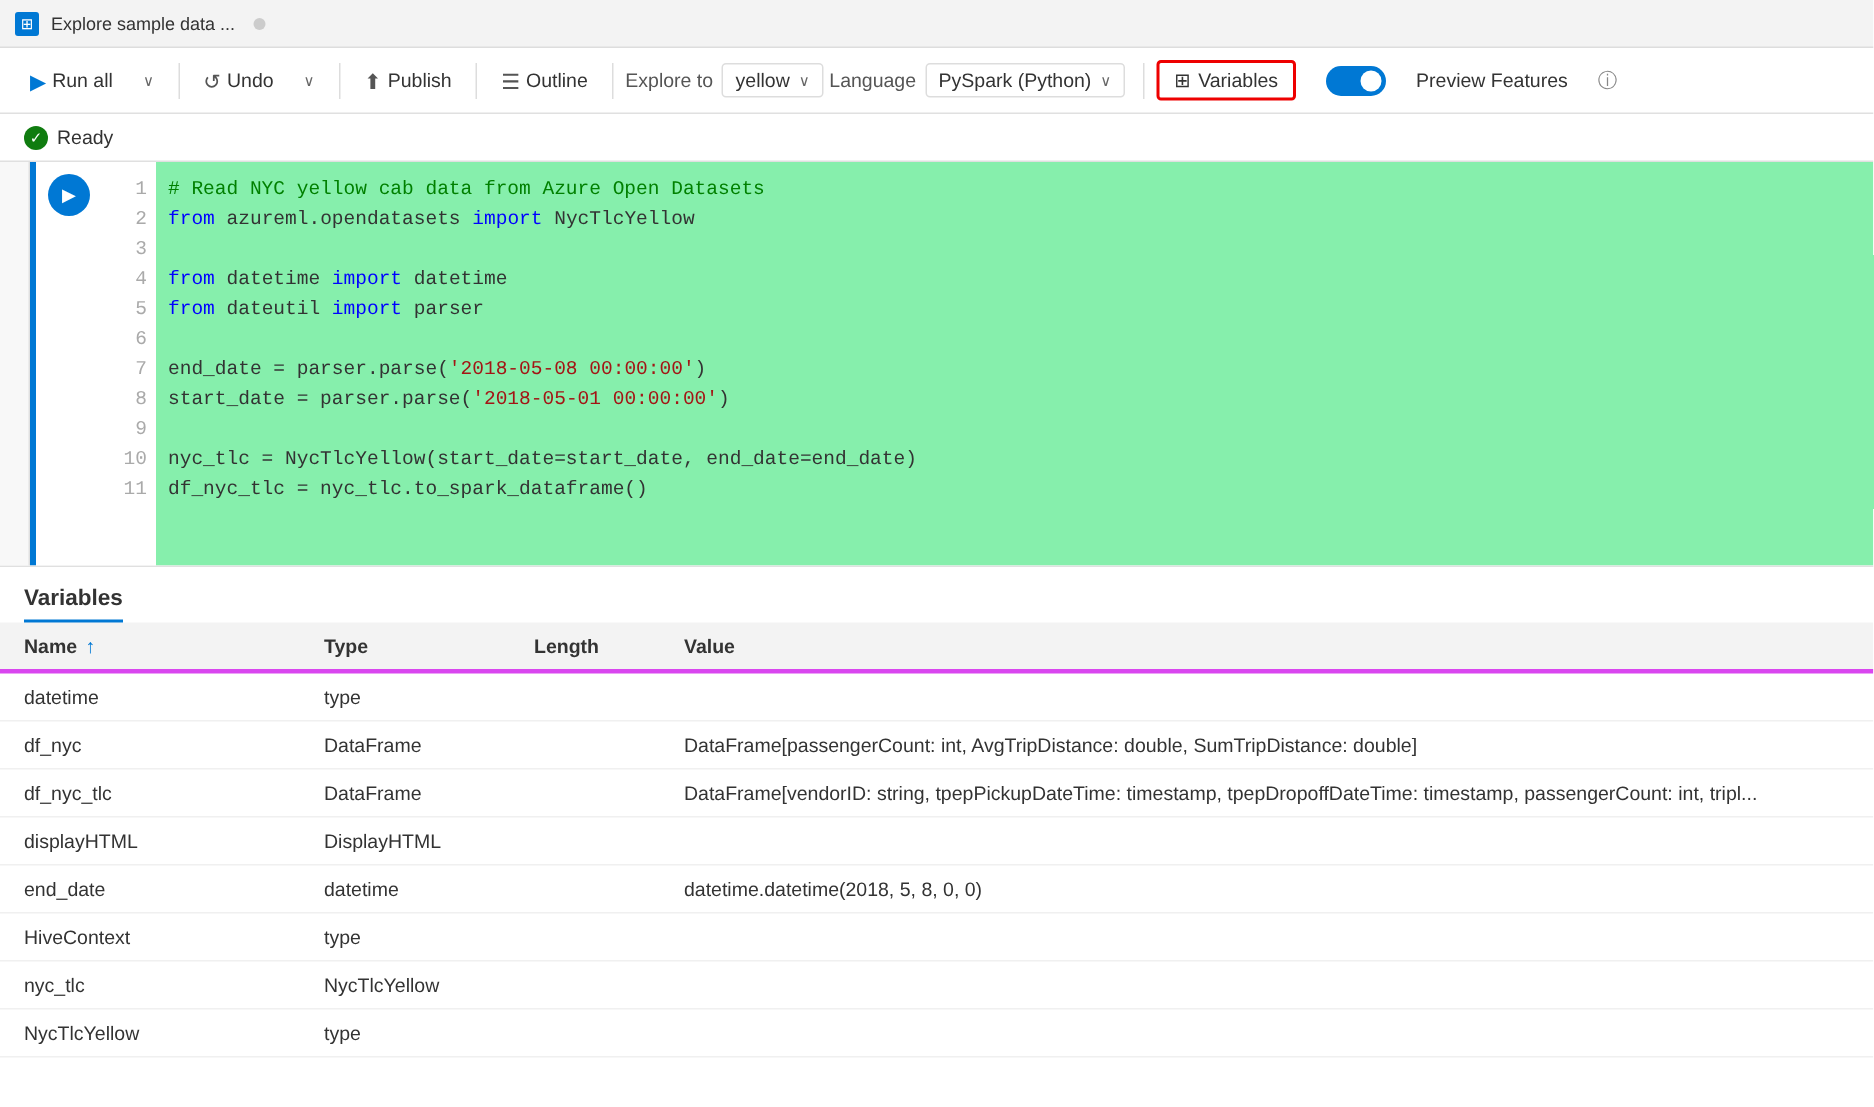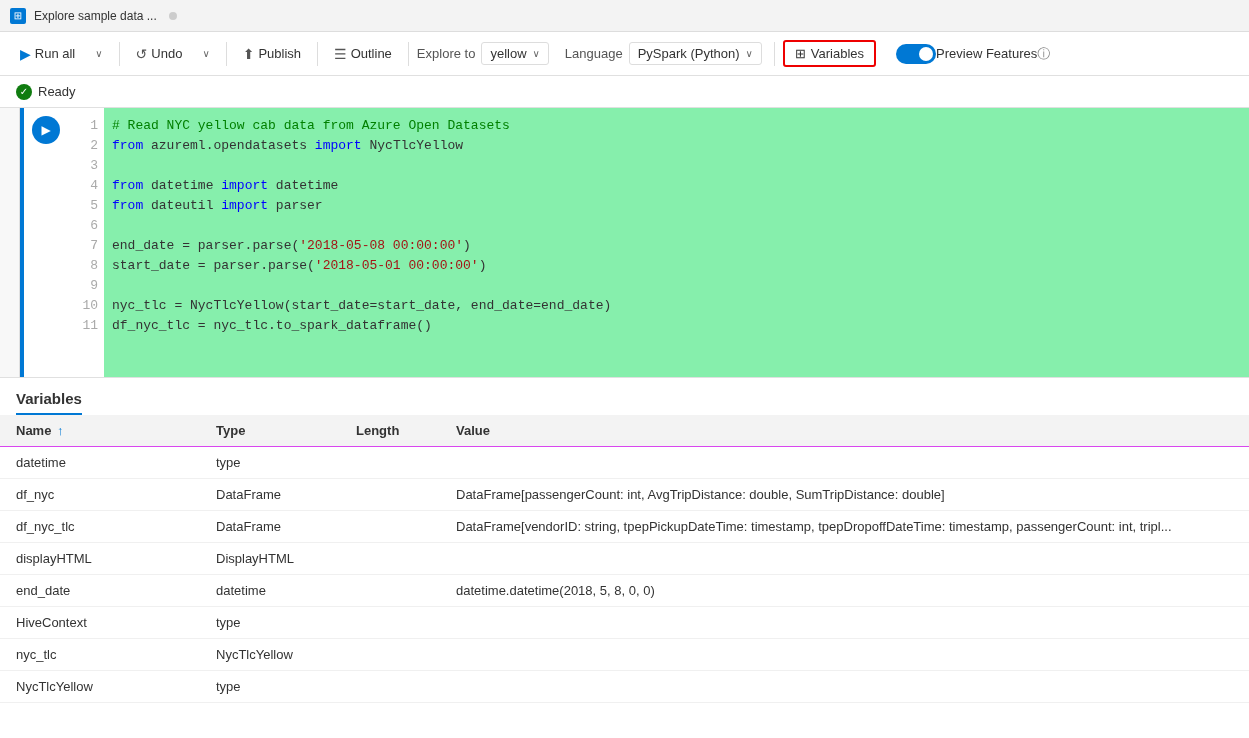--- a/index.html
+++ b/index.html
@@ -72,21 +72,21 @@
       border: 2px solid #e00;
       background: #fff;
       cursor: pointer;
       border-radius: 3px;
       font-size: 13px;
       color: #333;
     }
 
     
     .toggle-container {
-      display: flex; align-items: center; gap: 0;
+      display: flex; align-items: center; gap: 20px;
       margin-left: 8px;
     }
     .toggle {
       width: 40px; height: 20px;
       background: #0078d4;
       border-radius: 10px;
       position: relative;
       cursor: pointer;
     }
     .toggle::after {
@@ -222,21 +222,21 @@
       padding-bottom: 6px;
       margin-bottom: 0;
     }
     .variables-table {
       width: 100%;
       border-collapse: collapse;
       font-size: 13px;
     }
     .variables-table thead tr {
       background: #f3f3f3;
-      border-bottom: 1px solid #d946ef;
+      border-bottom: 3px solid #d946ef;
     }
     .variables-table th {
       text-align: left;
       padding: 8px 16px;
       font-weight: 600;
       color: #333;
       font-size: 13px;
     }
     .variables-table th.sortable { cursor: pointer; }
     .sort-arrow { color: #0078d4; margin-left: 2px; }
@@ -294,21 +294,21 @@
   </button>
 
   <div class="toolbar-separator"></div>
 
   <span class="toolbar-label">Explore to</span>
   <div class="toolbar-dropdown">
     <span>yellow</span>
     <span class="toolbar-dropdown-arrow">∨</span>
   </div>
 
-  <span class="toolbar-label" style="margin-left:12px;">Language</span>
+  <span class="toolbar-label" style="">Language</span>
   <div class="toolbar-dropdown">
     <span>PySpark (Python)</span>
     <span class="toolbar-dropdown-arrow">∨</span>
   </div>
 
   <div class="toolbar-separator" style="margin-left:8px;"></div>
 
   <button class="variables-btn">
     <span class="icon">⊞</span>
     <span>Variables</span>

